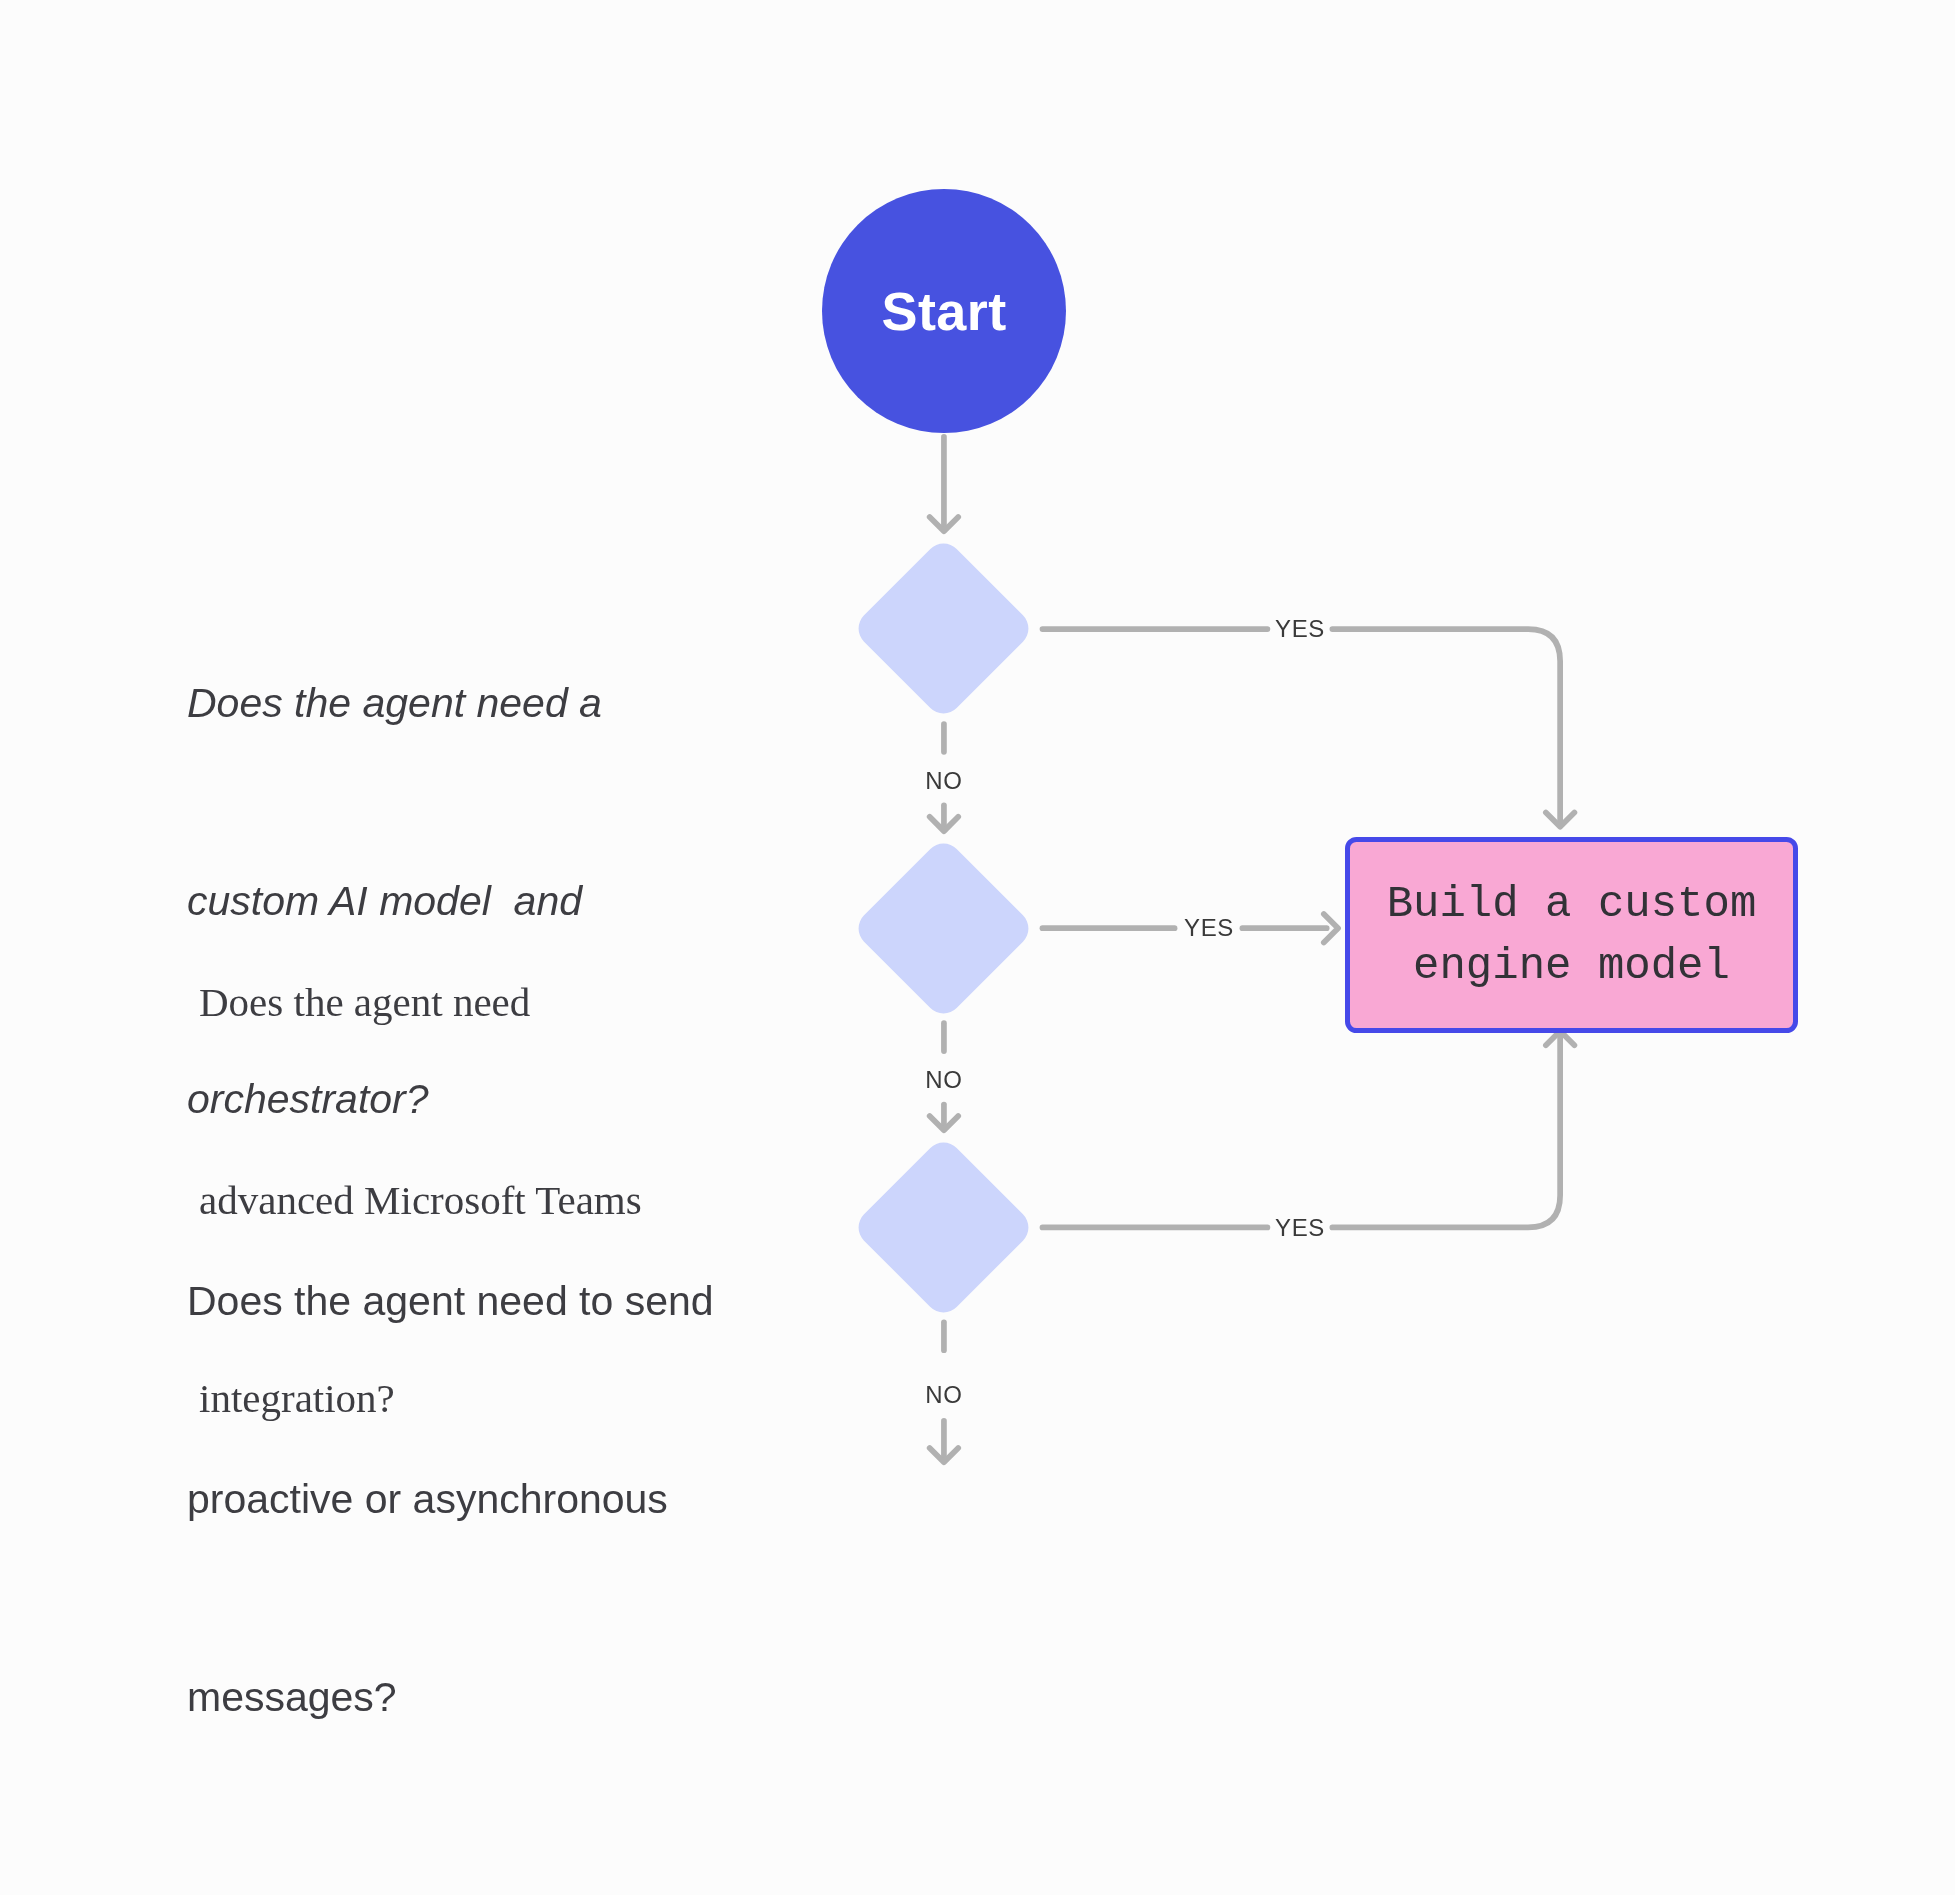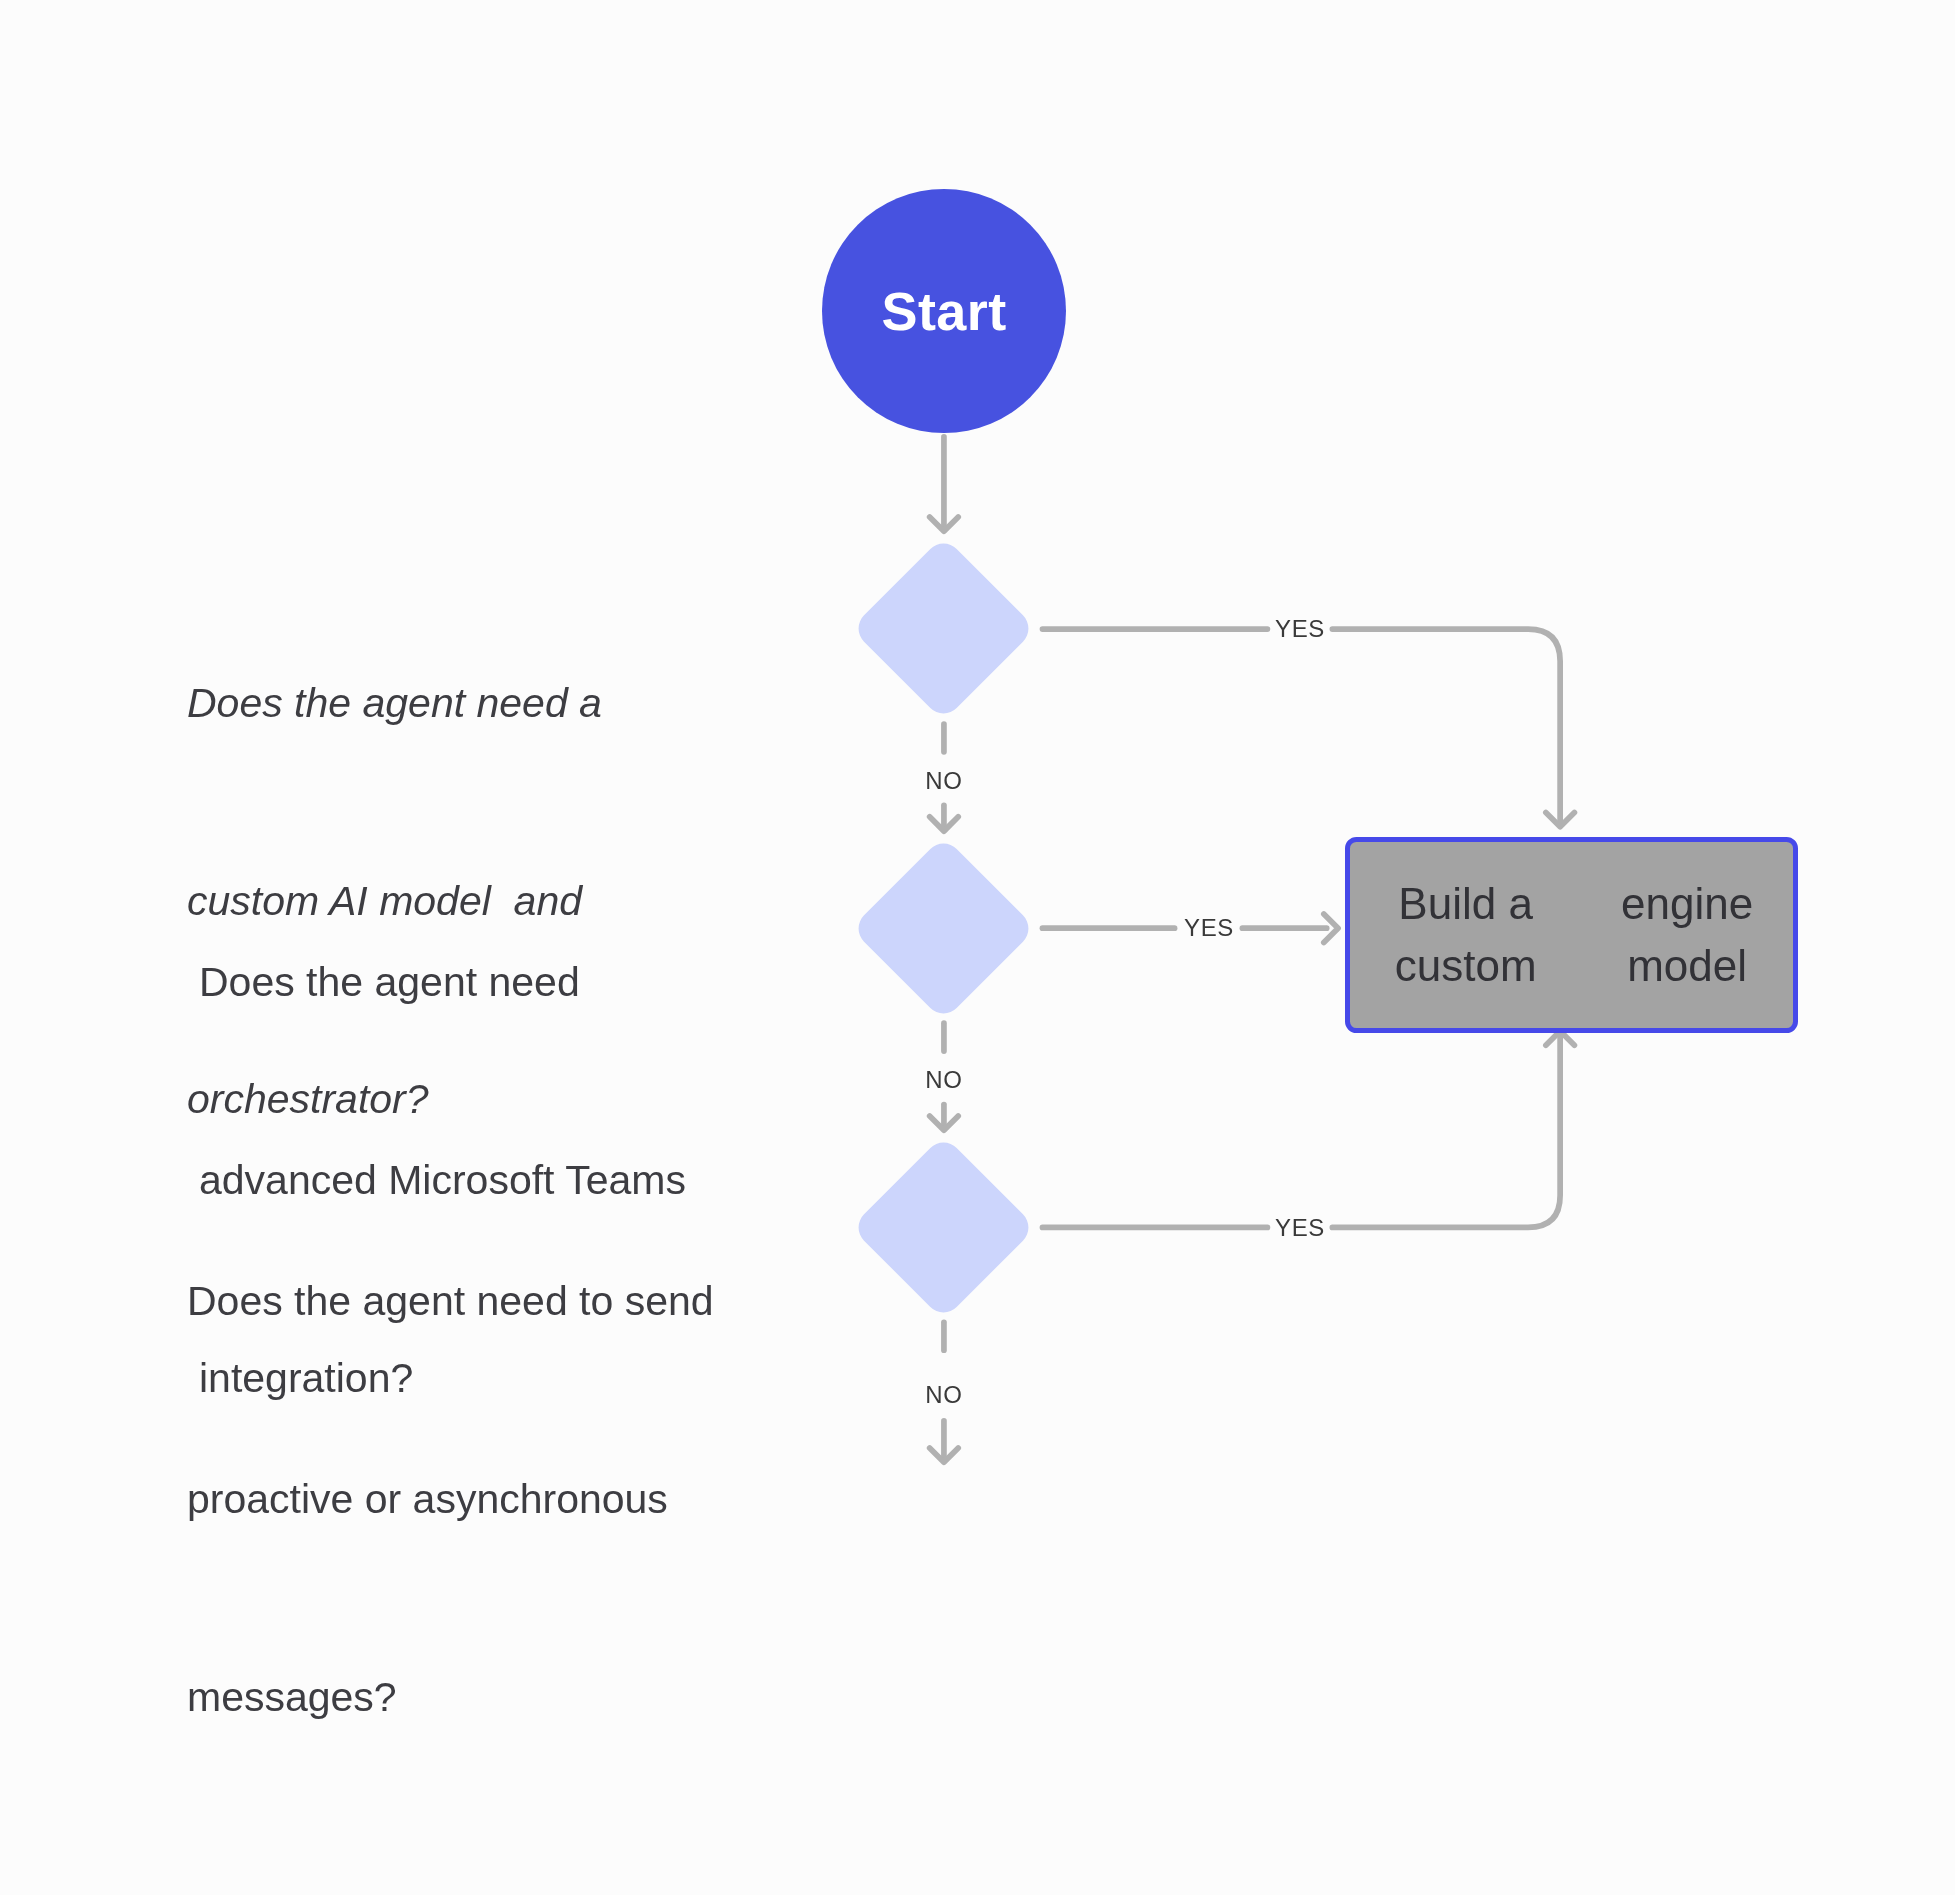--- a/index.html
+++ b/index.html
@@ -54,41 +54,42 @@
   .diamond.d2{left:878px;top:863px;}
   .diamond.d3{left:878px;top:1162px;}
   .question{
     position:absolute;
     color:var(--q-text);
     font-size:41px;
     line-height:66px;
     white-space:pre-wrap;
   }
   .question.q1{left:187px;top:538px;font-style:italic;}
-  .question.q2{left:199px;top:817px;}
+  .question.q2{left:199px;top:837px;font-family:Liberation Serif, serif;}
   .question.q3{left:187px;top:1136px;}
   .edge-label{
     position:absolute;
     transform:translate(-50%,-50%);
     color:var(--label-text);
     font-size:24px;
     letter-spacing:0.7px;
     white-space:nowrap;
   }
   .outcome{
     position:absolute;
-    background:#a3a3a3;
+    background:#f9a8d4;
     border:5px solid var(--outcome-border);
     border-radius:11.4px;
-    display:flex;
+    display:flex;flex-direction:column;
     align-items:center;justify-content:center;
     color:var(--box-text);
     font-size:44px;
     line-height:62px;
     text-align:center;
+    font-family:Liberation Mono, monospace;
   }
   .outcome.custom-engine{left:1345px;top:837px;width:443px;height:186px;}
   .outcome.declarative{left:750px;top:1468px;width:388px;height:236px;}
 </style>
 </head>
 <body>
 
 <div class="canvas">
 
   <svg class="connectors" viewBox="0 0 2738 2654" xmlns="http://www.w3.org/2000/svg">

